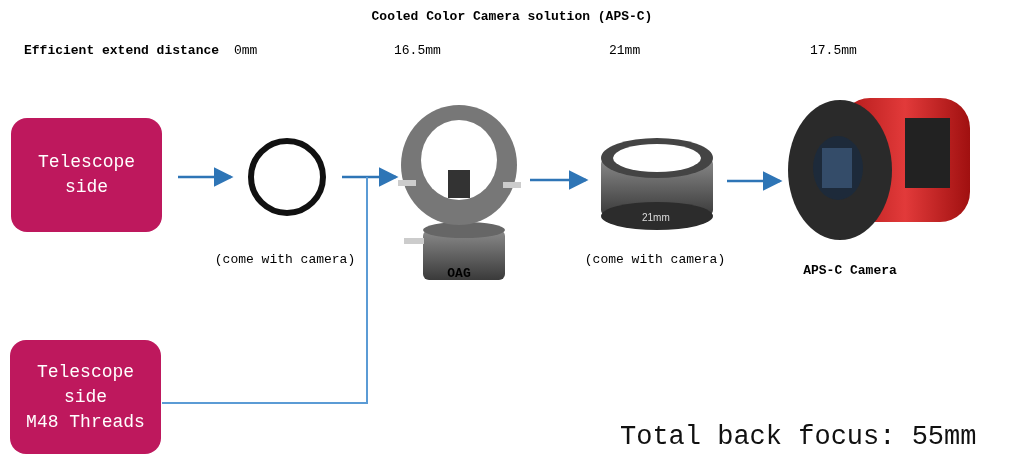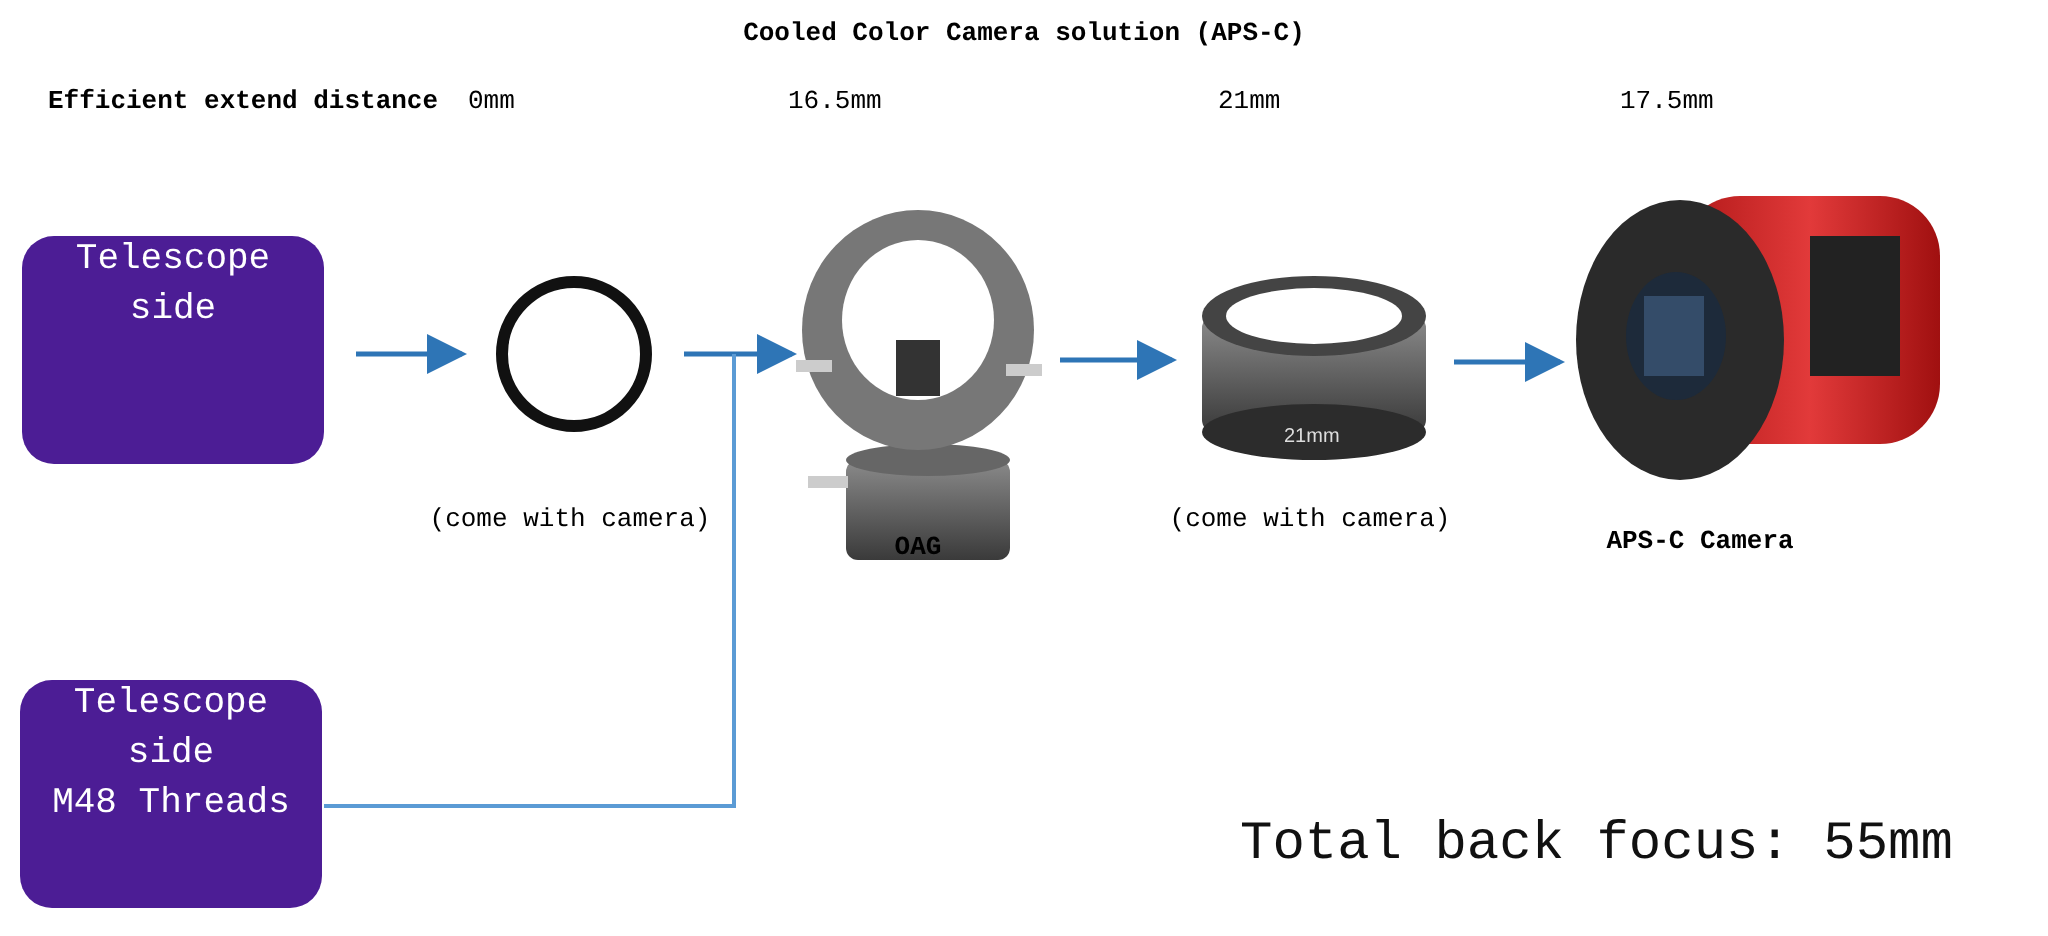--- a/index.html
+++ b/index.html
@@ -1,24 +1,24 @@
 <!DOCTYPE html>
 <html><head>
 <meta charset="utf-8">
 <style>
   html,body{margin:0;padding:0;background:#fff;}
   body{width:1024px;height:468px;position:relative;overflow:hidden;font-family:"Liberation Sans",sans-serif;color:#000;}
   .abs{position:absolute;font-family:Liberation Mono, monospace;}
   .title{top:9px;left:0;width:1024px;text-align:center;font-weight:bold;font-size:13px;}
   .rowlabel{top:43px;left:12px;font-weight:bold;font-size:13px;padding-left:12px;}
   .dist{top:43px;font-size:13px;width:100px;}
-  .box{background:#4c1d95;border-radius:16px;color:#fff;font-size:18px;line-height:25px;text-align:center;display:flex;justify-content:center;}
+  .box{background:#be185d;border-radius:16px;color:#fff;font-size:18px;line-height:25px;text-align:center;display:flex;align-items:center;justify-content:center;}
   .lbl{text-align:center;font-size:13px;line-height:18px;}
   .lbl b{display:block;}
-  .total{top:408px;left:620px;font-size:27px;color:#111;}
+  .total{top:422px;left:620px;font-size:27px;color:#111;}
   svg{position:absolute;left:0;top:0;}
 </style>
 </head>
 <body>
 
 <div class="abs title">Cooled Color Camera solution (APS-C)</div>
 <div class="abs rowlabel">Efficient extend distance</div>
 <div class="abs dist" style="left:234px">0mm</div>
 <div class="abs dist" style="left:394px">16.5mm</div>
 <div class="abs dist" style="left:609px">21mm</div>

